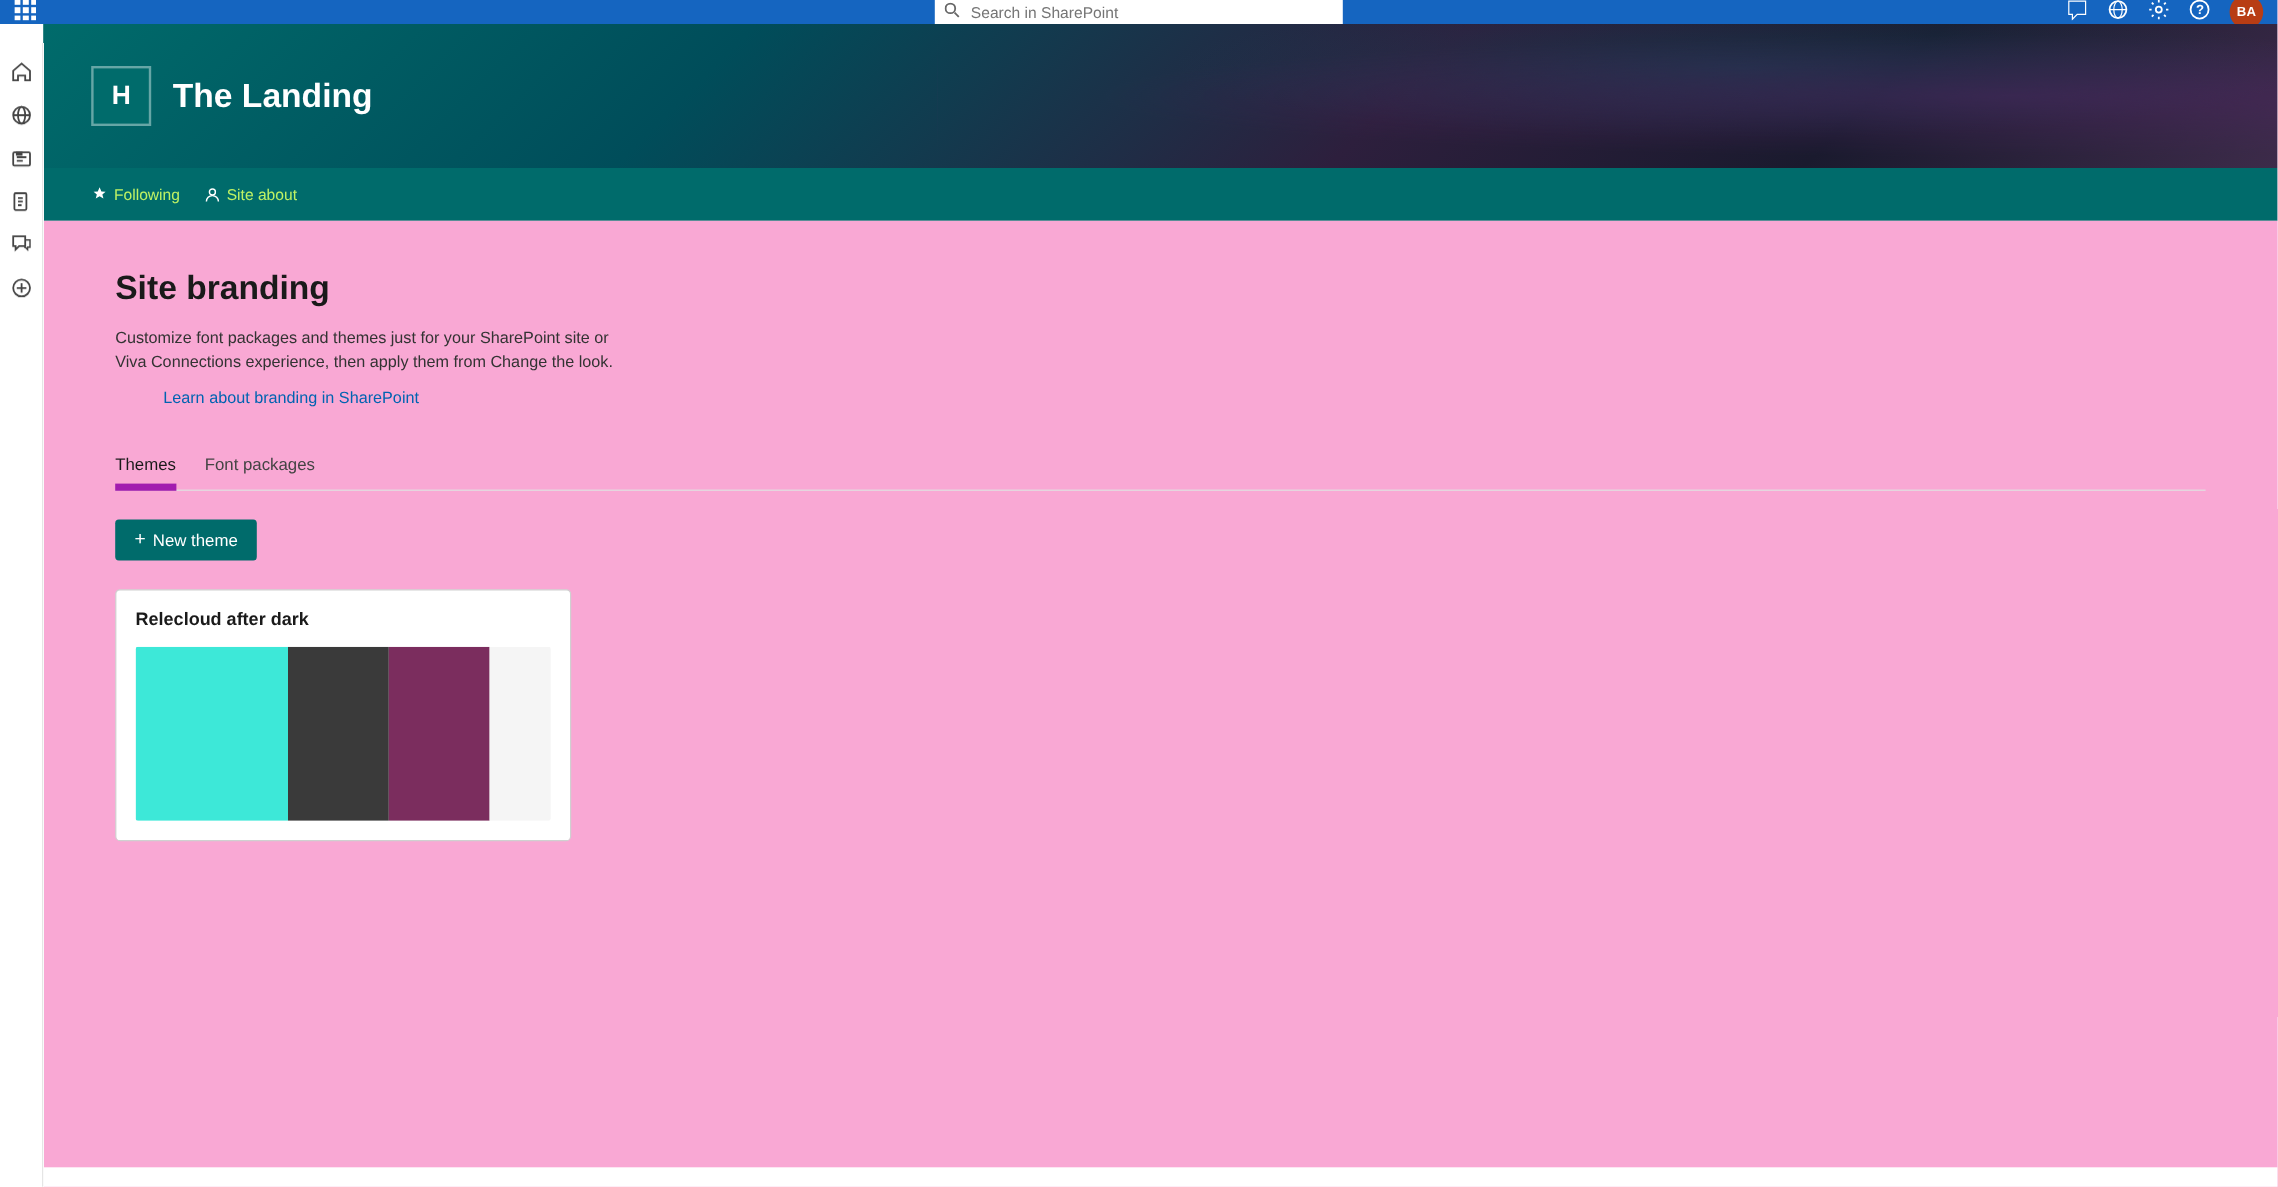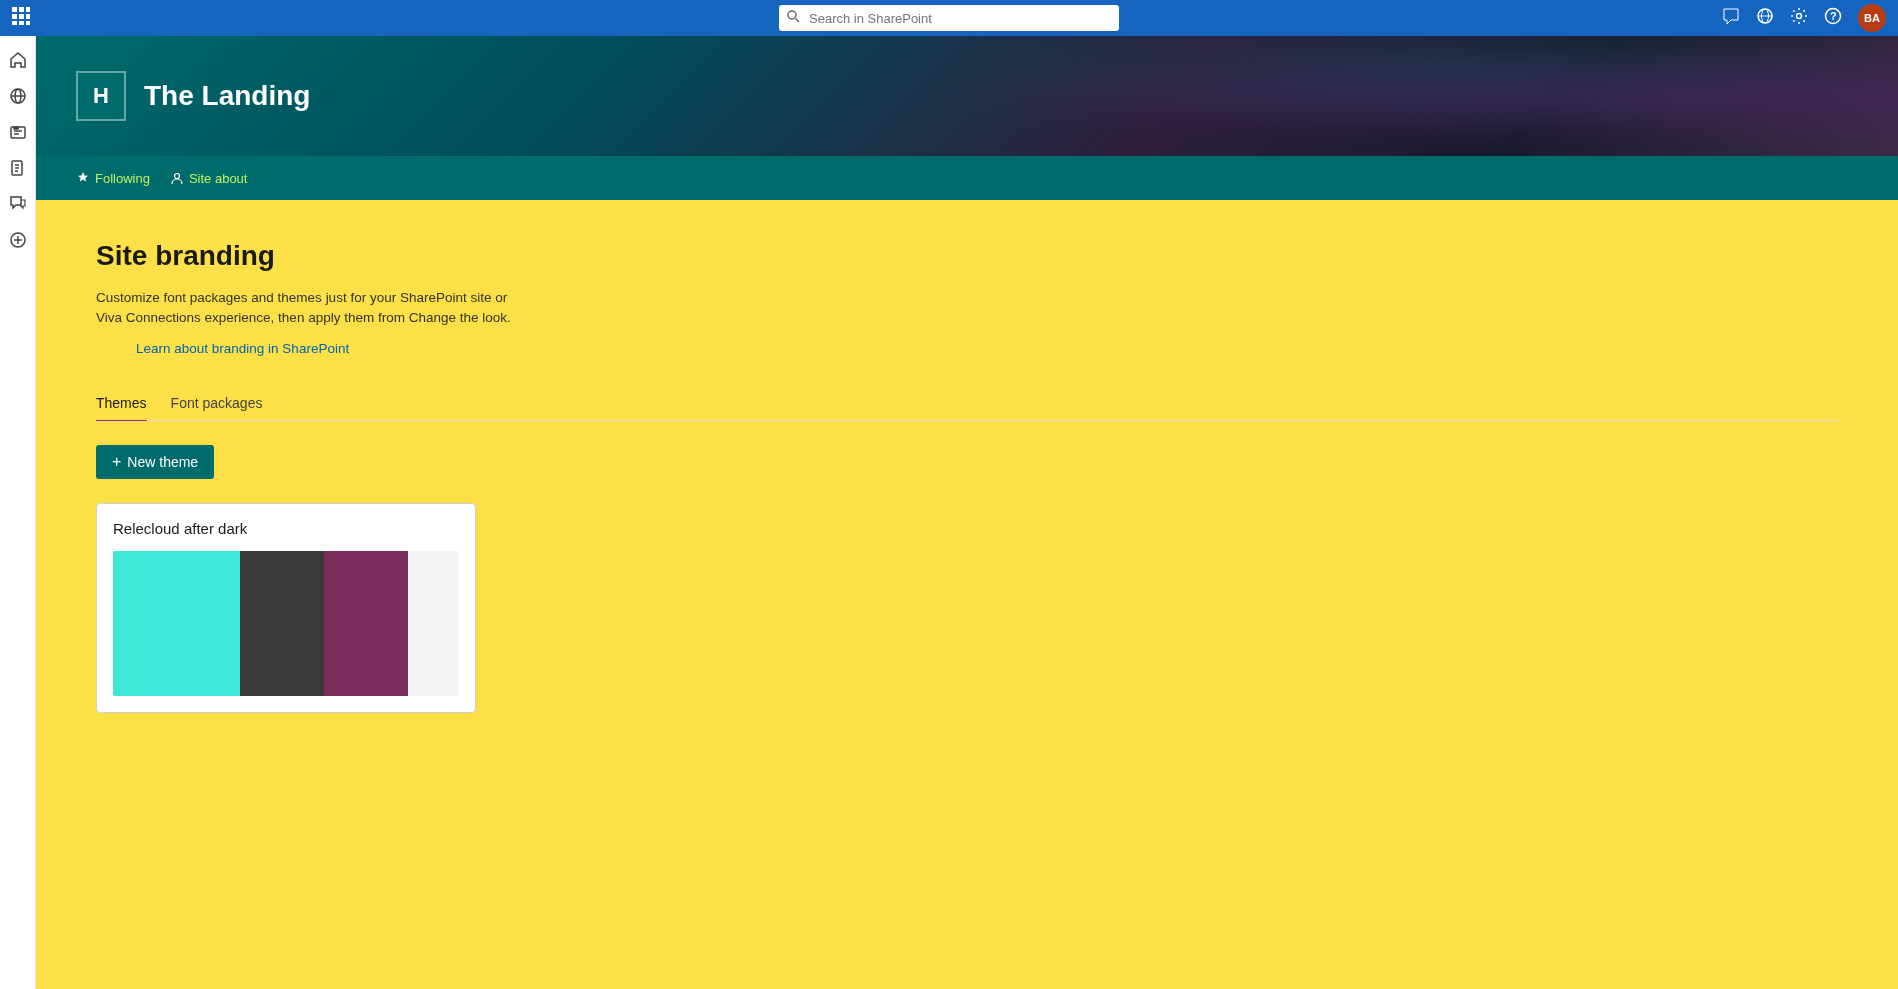--- a/index.html
+++ b/index.html
@@ -1,21 +1,21 @@
 <!DOCTYPE html>
 <html><head>
   <meta charset="utf-8">
   <style>
     * { margin: 0; padding: 0; box-sizing: border-box; }
     body { font-family: 'Segoe UI', sans-serif; background: #fff; overflow-x: hidden; }
 
     
     .top-bar {
       background: #1565c0;
-      height: 36px;
+      height: 20px;
       display: flex;
       align-items: center;
       justify-content: space-between;
       padding: 0 12px;
       position: relative;
     }
     .top-bar-left {
       display: flex;
       align-items: center;
       gap: 8px;
@@ -181,21 +181,21 @@
       font-size: 13px;
       display: flex;
       align-items: center;
       gap: 5px;
       cursor: pointer;
     }
 
     
     .content-area {
       padding: 40px 60px;
-      background: #fde047;
+      background: #f9a8d4;
       min-height: calc(100vh - 200px);
     }
 
     .page-title {
       font-size: 28px;
       font-weight: 600;
       color: #1a1a1a;
       margin-bottom: 16px;
     }
     .page-description {
@@ -225,21 +225,21 @@
       padding: 8px 0;
       margin-right: 24px;
       font-size: 14px;
       color: #444;
       cursor: pointer;
       border-bottom: 2px solid transparent;
       margin-bottom: -1px;
     }
     .tab.active {
       color: #1a1a1a;
-      border-bottom: 1px solid #a21caf;
+      border-bottom: 6px solid #a21caf;
       font-weight: 500;
     }
 
     
     .new-theme-btn {
       background: #006b6b;
       color: #fff;
       border: none;
       border-radius: 3px;
       padding: 8px 16px;
@@ -254,21 +254,21 @@
     
     .theme-card {
       border: 1px solid #d0d0d0;
       border-radius: 4px;
       width: 380px;
       padding: 16px;
       background: #fff;
     }
     .theme-card-title {
       font-size: 15px;
-      font-weight: 400;
+      font-weight: 700;
       color: #1a1a1a;
       margin-bottom: 14px;
     }
     .theme-colors {
       display: flex;
       height: 145px;
       border-radius: 2px;
       overflow: hidden;
     }
     .color-block-1 {

